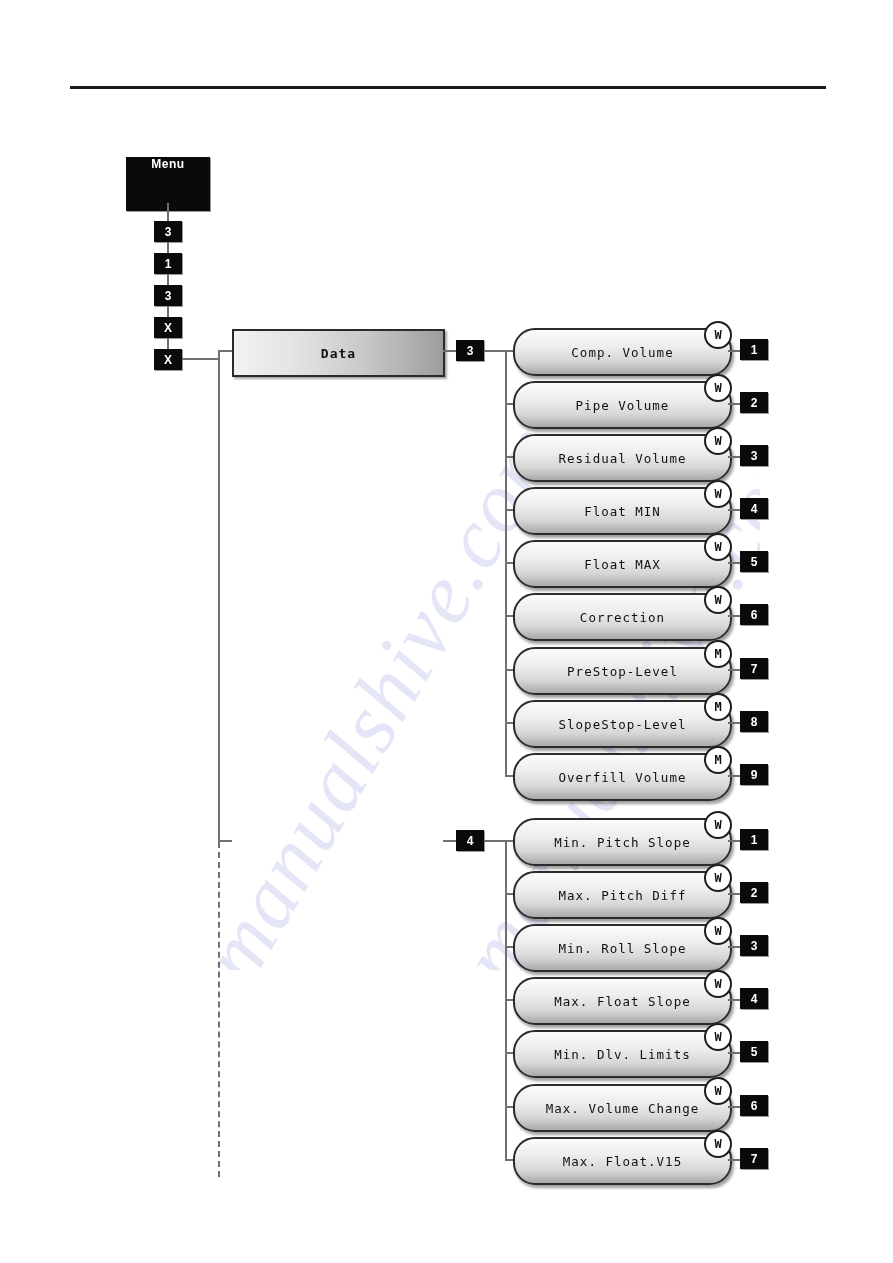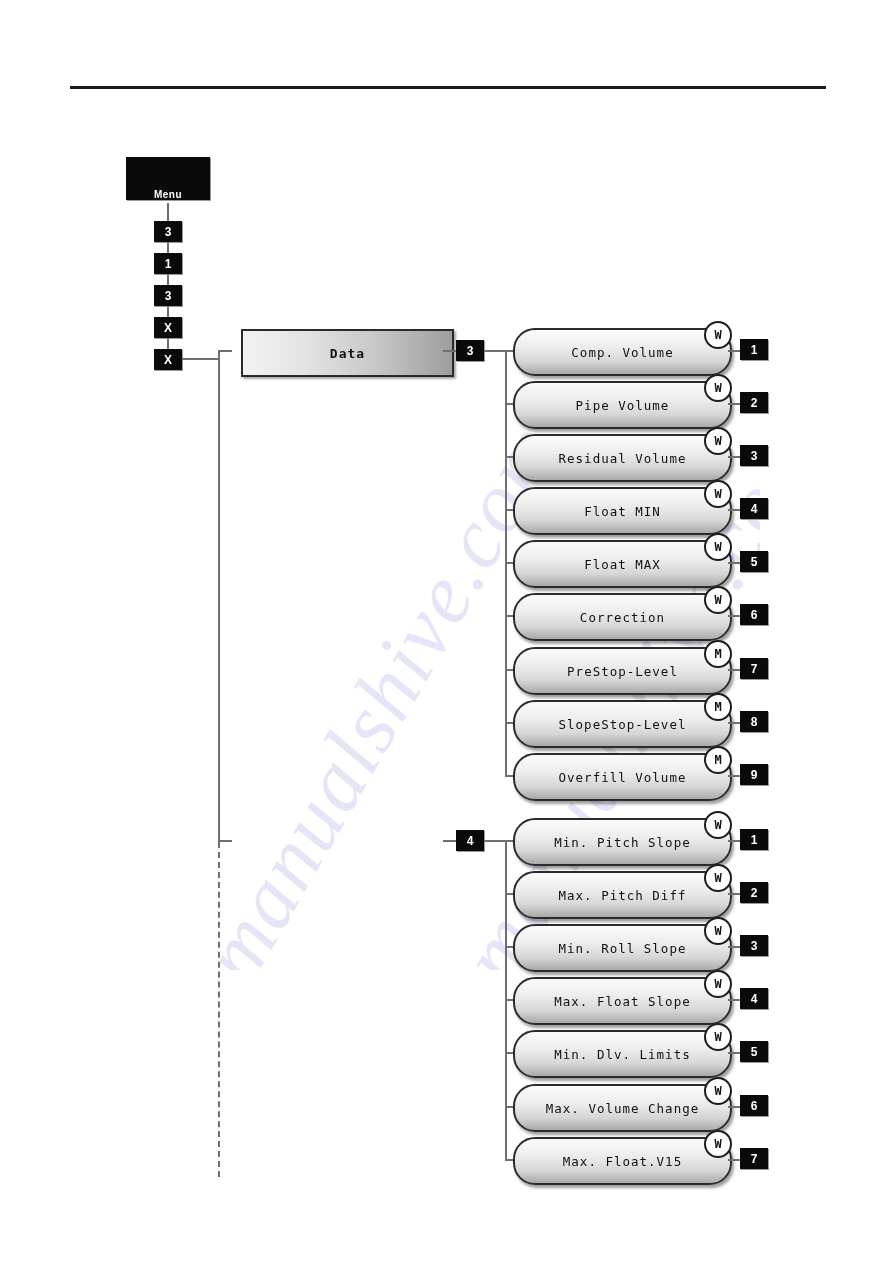--- a/index.html
+++ b/index.html
@@ -28,27 +28,27 @@
     height: 3px;
     background: #1b1b1b;
   }
 
   
   .menu-box {
     position: absolute;
     left: 126px;
     top: 157px;
     width: 84px;
-    height: 43px;
+    height: 54px;
     background: #0a0a0a;
     color: #ffffff;
     display: flex;
-    align-items: flex-end;
-    justify-content: center;
-    font-size: 10px;
+    align-items: flex-start;
+    justify-content: center;
+    font-size: 12px;
     font-weight: bold;
     letter-spacing: 0.5px;
     box-shadow: 1px 1px 0 #9a9a9a;
   }
 
   
   .key-badge {
     position: absolute;
     width: 28px;
     height: 21px;
@@ -83,21 +83,20 @@
   .group-box {
     position: absolute;
     width: 209px;
     height: 44px;
     border: 2px solid #2a2a2a;
     background: linear-gradient(to right, #f2f2f2 0%, #e4e4e4 28%, #c9c9c9 62%, #9d9d9d 100%);
     display: flex;
     align-items: center;
     justify-content: center;
     box-shadow: 2px 2px 2px rgba(0,0,0,0.35);
-    margin-left: 9px;
   }
   .group-box .label {
     font-family: "DejaVu Sans Mono", "Liberation Mono", monospace;
     font-size: 13px;
     font-weight: bold;
     color: #111111;
     letter-spacing: 1px;
   }
 
   

